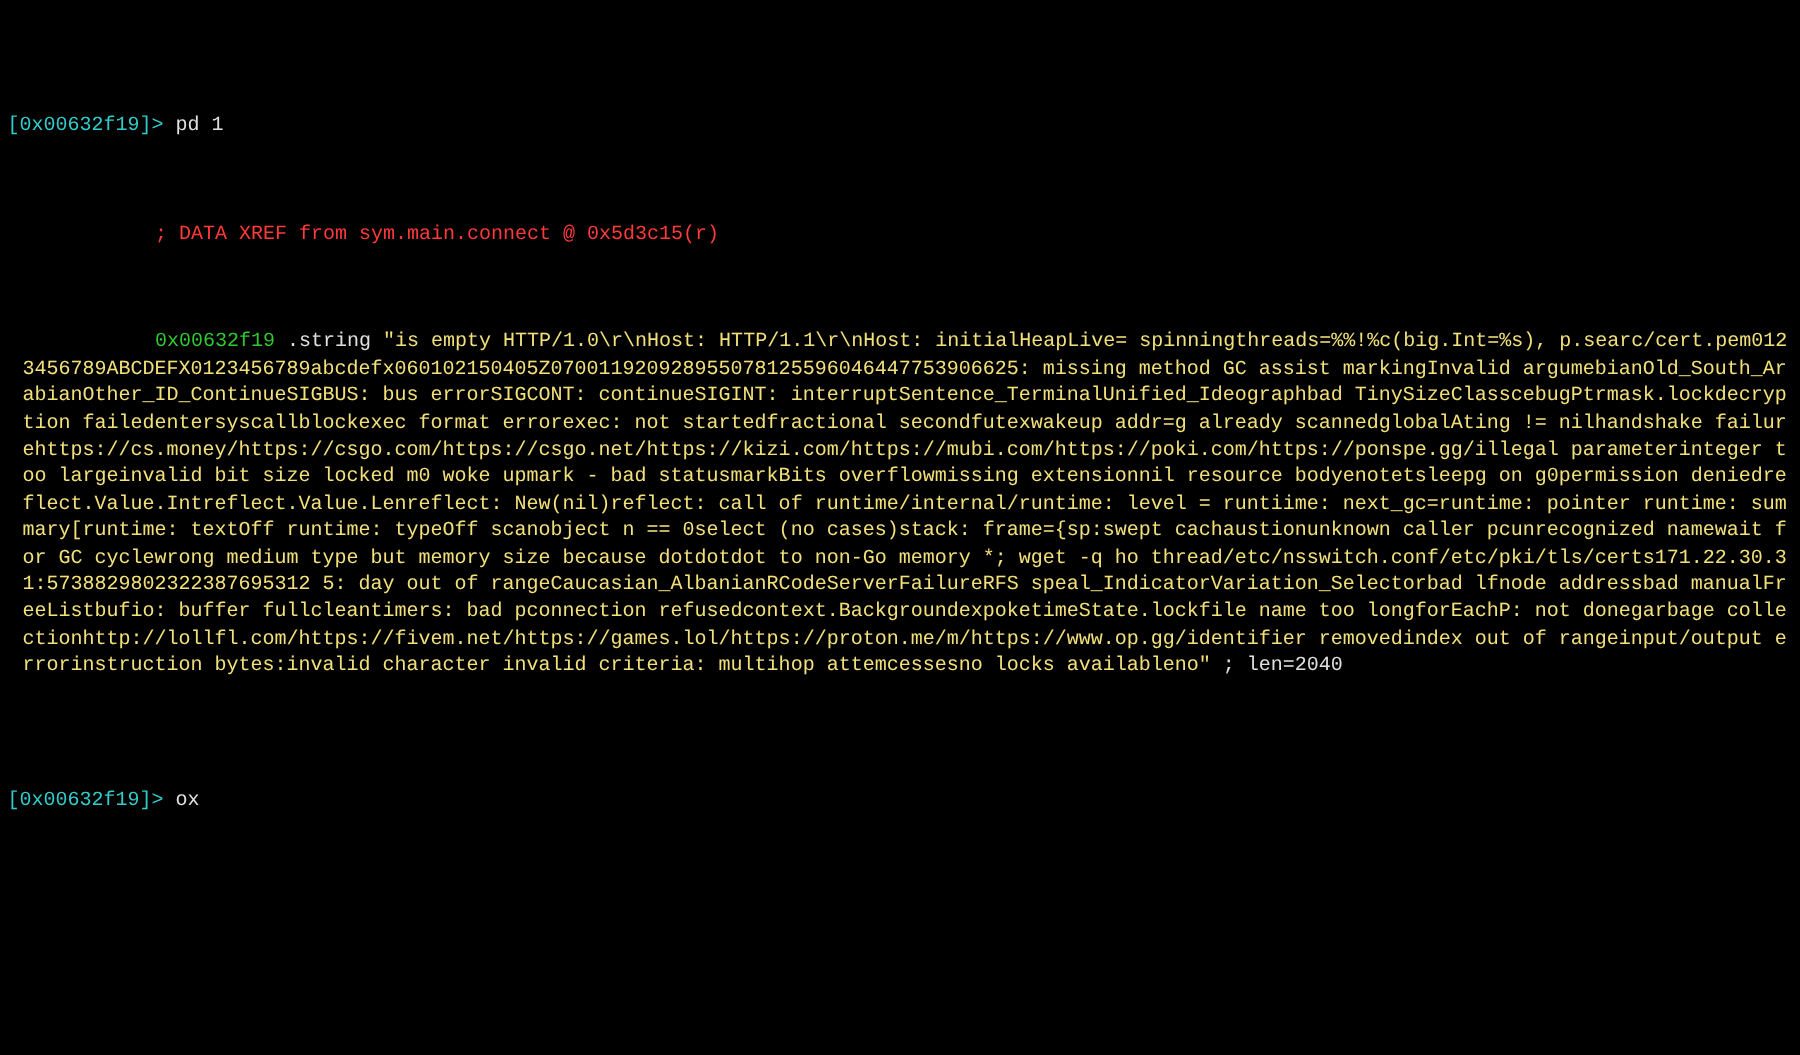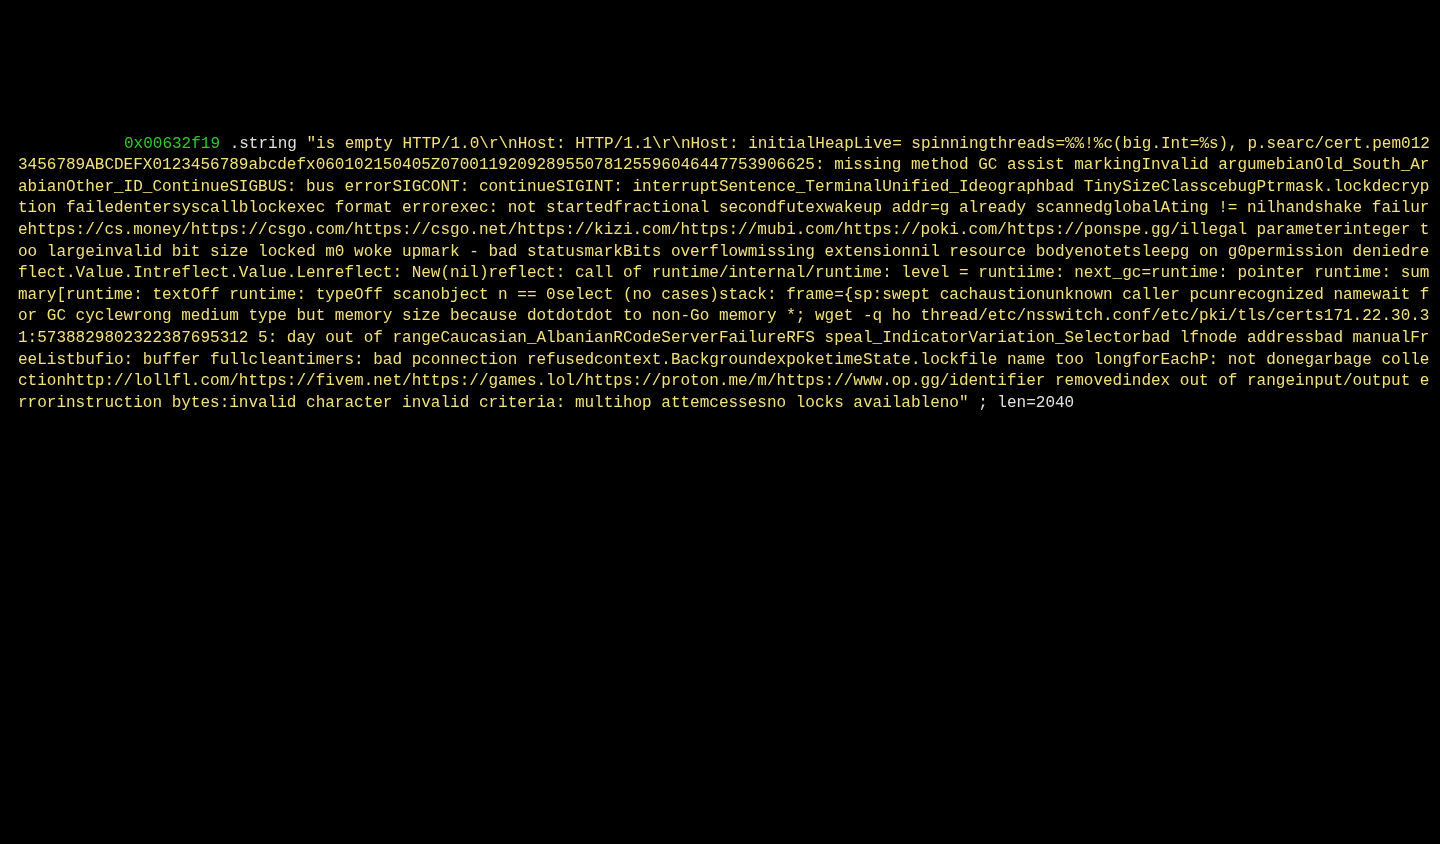--- a/index.html
+++ b/index.html
@@ -24,27 +24,30 @@
   .yellow  { color: #f2e07a; }
   .white   { color: #e0e0e0; }
   .wrap    { white-space: normal; word-break: break-all; }
 </style>
 </head>
 <body>
 
 <div class="term">
 
   
+  <div><span class="cyan">[0x00632f19]&gt;</span> <span class="white">pd 1</span></div>
 
+  <div style="padding-left:118px;"><span class="red">; DATA XREF from sym.main.connect @ 0x5d3c15(r)</span></div>
 
   <div class="wrap" style="padding-left:12px;">
     <span style="padding-left:106px;"></span><span class="green">0x00632f19</span>      <span class="white">.string</span> <span class="yellow">"is empty HTTP/1.0\r\nHost:  HTTP/1.1\r\nHost:  initialHeapLive= spinningthreads=%%!%c(big.Int=%s), p.searc/cert.pem0123456789ABCDEFX0123456789abcdefx060102150405Z070011920928955078125596046447753906625: missing method GC assist markingInvalid argumebianOld_South_ArabianOther_ID_ContinueSIGBUS: bus errorSIGCONT: continueSIGINT: interruptSentence_TerminalUnified_Ideographbad TinySizeClasscebugPtrmask.lockdecryption failedentersyscallblockexec format errorexec: not startedfractional secondfutexwakeup addr=g already scannedglobalAting != nilhandshake failurehttps://cs.money/https://csgo.com/https://csgo.net/https://kizi.com/https://mubi.com/https://poki.com/https://ponspe.gg/illegal parameterinteger too largeinvalid bit size locked m0 woke upmark - bad statusmarkBits overflowmissing extensionnil resource bodyenotetsleepg on g0permission deniedreflect.Value.Intreflect.Value.Lenreflect: New(nil)reflect: call of runtime/internal/runtime: level = runtiime: next_gc=runtime: pointer runtime: summary[runtime: textOff runtime: typeOff scanobject n == 0select (no cases)stack: frame={sp:swept cachaustionunknown caller pcunrecognized namewait for GC cyclewrong medium type  but memory size  because dotdotdot to non-Go memory *; wget -q ho thread/etc/nsswitch.conf/etc/pki/tls/certs171.22.30.31:5738829802322387695312 5: day out of rangeCaucasian_AlbanianRCodeServerFailureRFS speal_IndicatorVariation_Selectorbad lfnode addressbad manualFreeListbufio: buffer fullcleantimers: bad pconnection refusedcontext.BackgroundexpoketimeState.lockfile name too longforEachP: not donegarbage collectionhttp://lollfl.com/https://fivem.net/https://games.lol/https://proton.me/m/https://www.op.gg/identifier removedindex out of rangeinput/output errorinstruction bytes:invalid character invalid criteria: multihop attemcessesno locks availableno"</span><span class="white"> ; len=2040</span>
   </div>
 
   
+  <div><span class="cyan">[0x00632f19]&gt;</span> <span class="white">ox</span></div>
 
   
 
   
   
 
   
 
   
   

